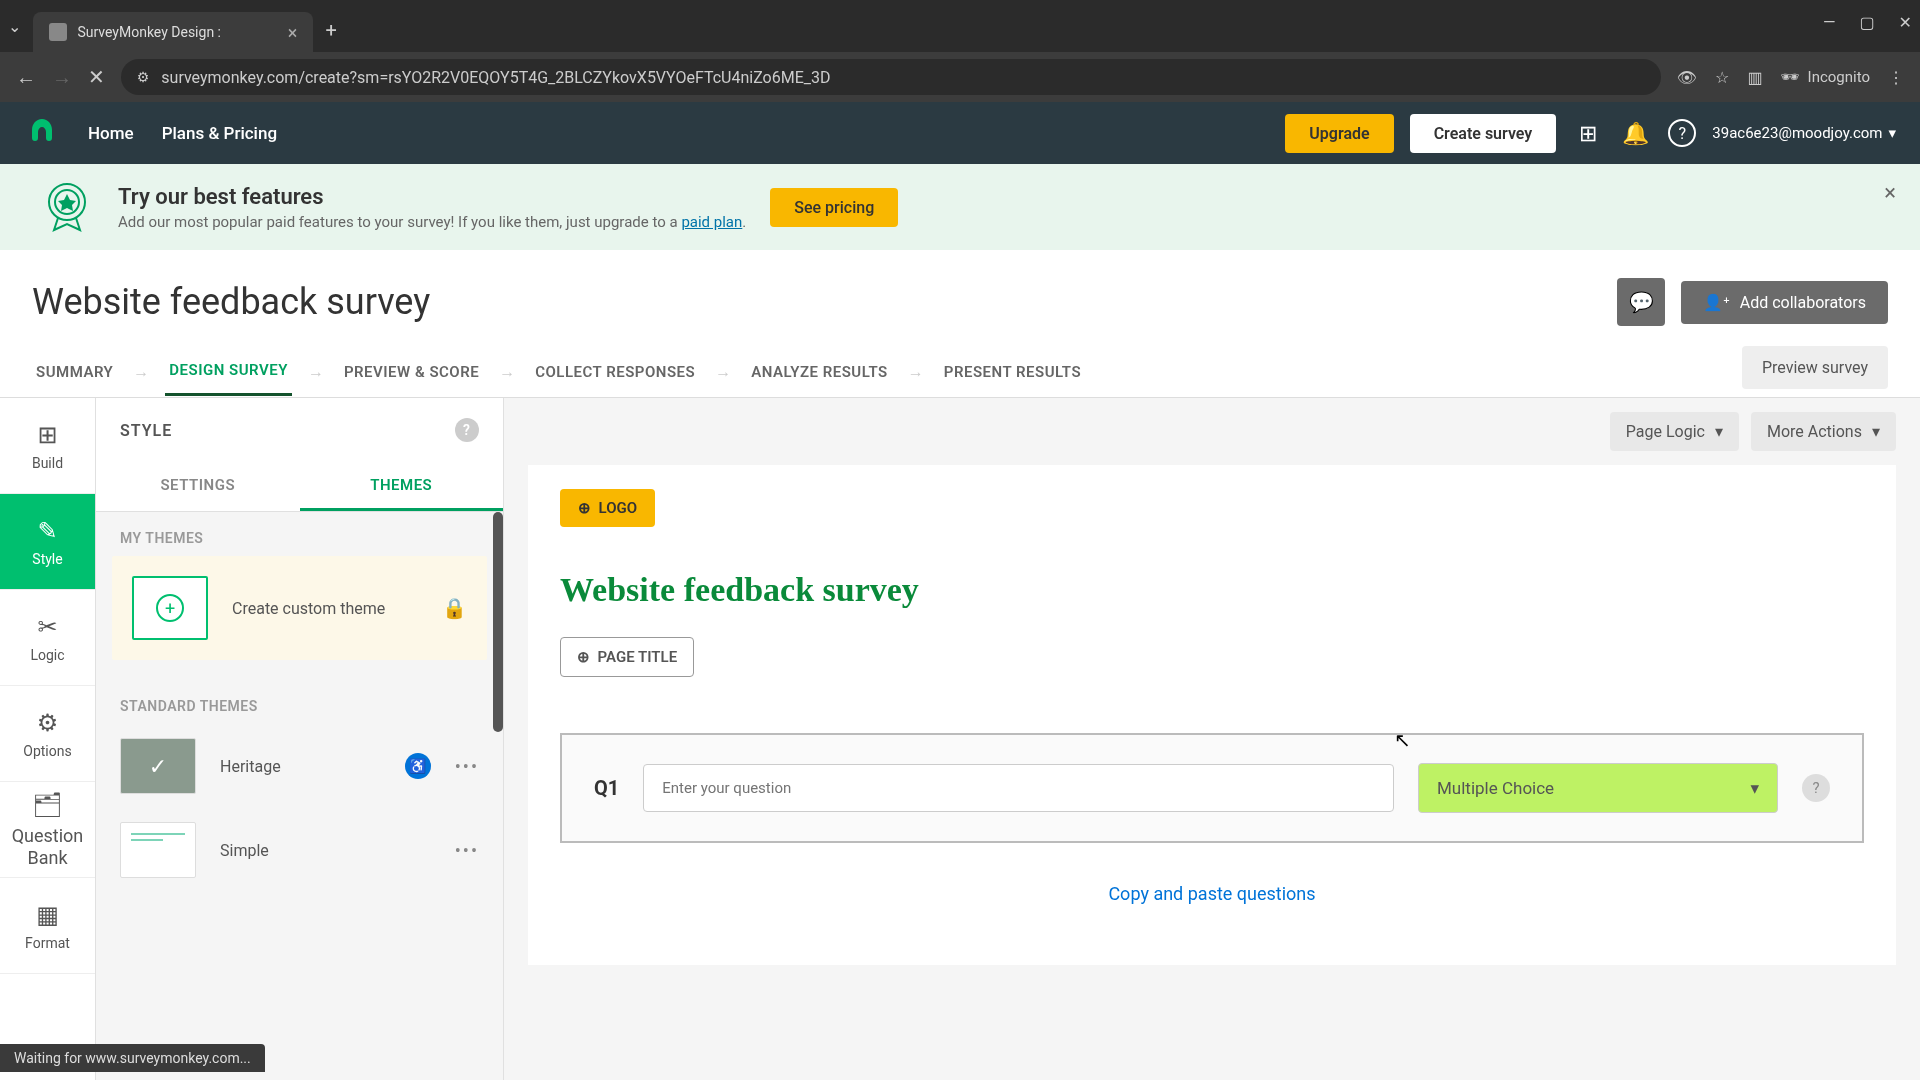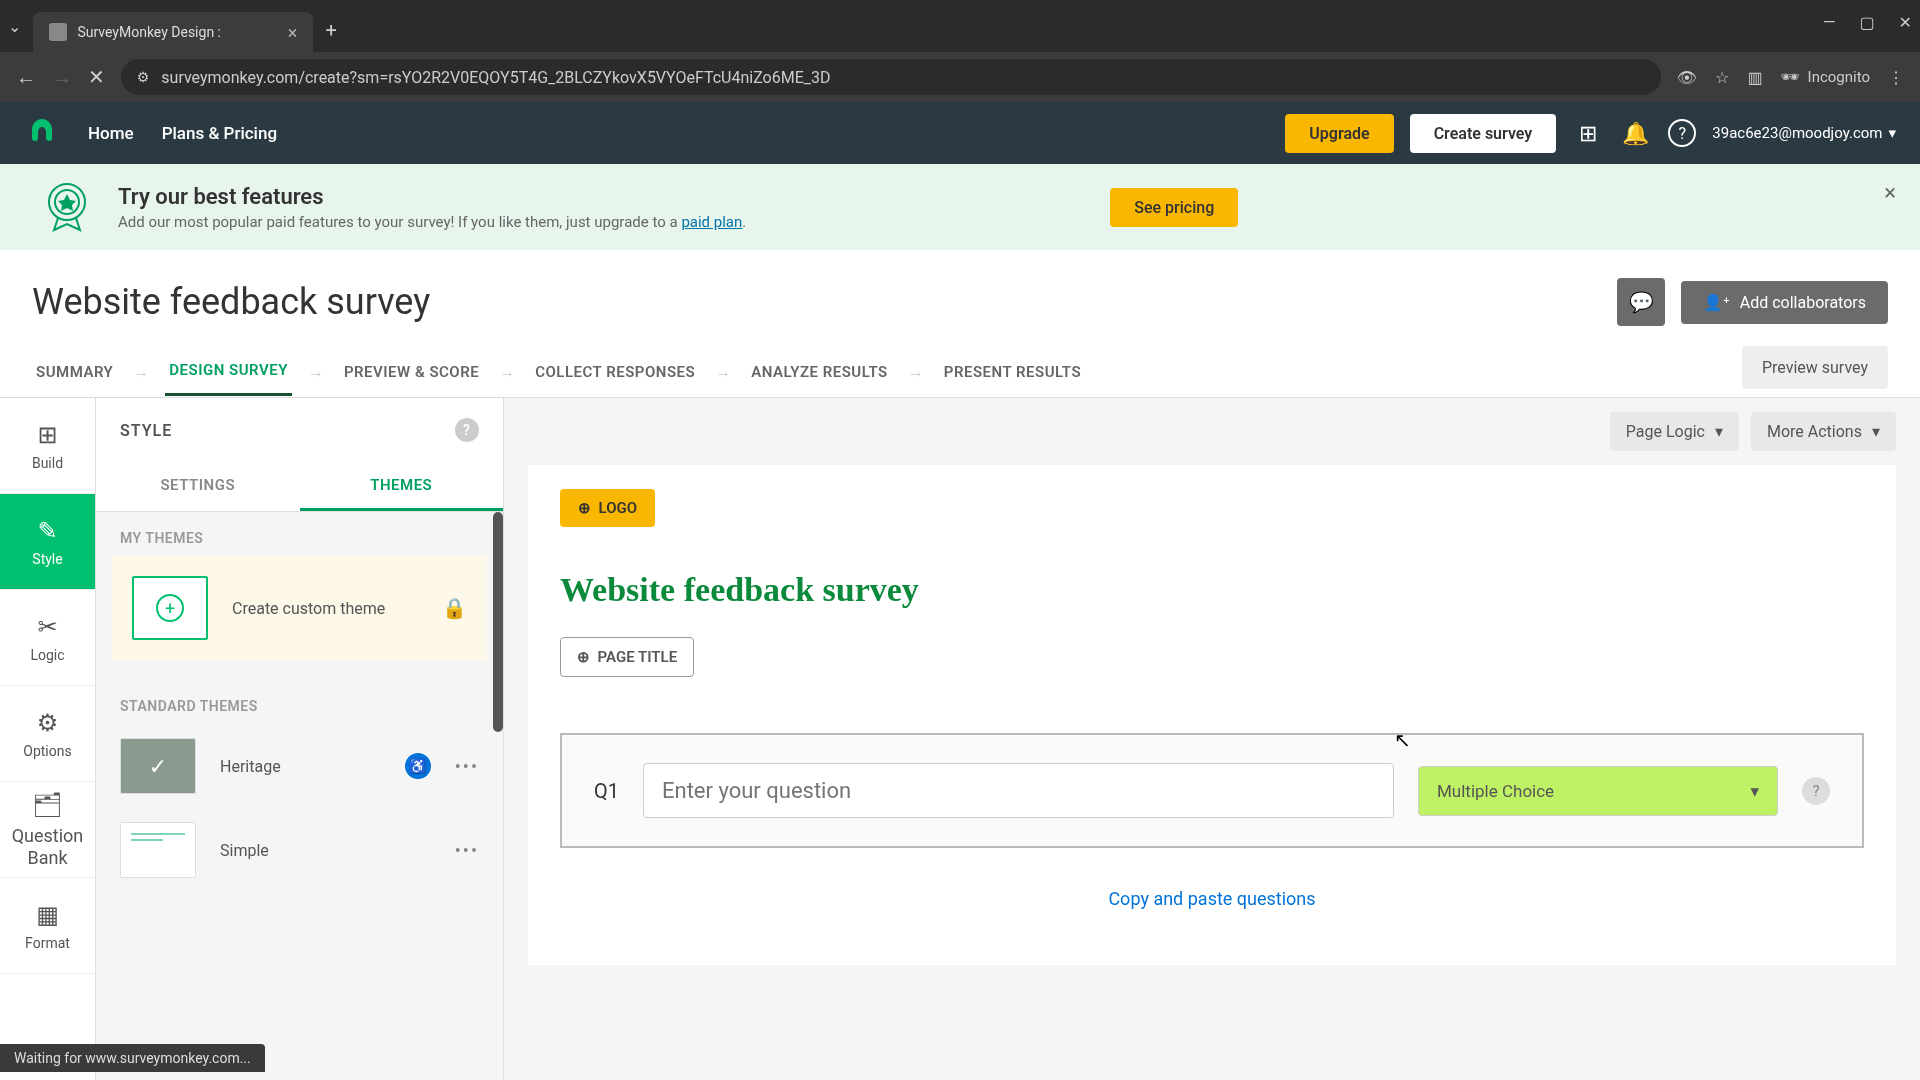--- a/index.html
+++ b/index.html
@@ -26,21 +26,21 @@
 .header-right{margin-left:auto;display:flex;align-items:center;gap:16px}
 .btn-upgrade{background:#f9b700;color:#333;padding:10px 24px;border:none;border-radius:4px;font-size:16px;font-weight:600}
 .btn-create{background:#fff;color:#333;padding:10px 24px;border:none;border-radius:4px;font-size:16px;font-weight:600}
 .header-icon{color:#fff;font-size:22px;width:32px;text-align:center}
 .user-menu{color:#fff;font-size:15px;display:flex;align-items:center;gap:6px}
 .banner{background:#e8f5ed;display:flex;align-items:center;padding:16px 40px;gap:24px;position:relative}
 .medal{width:54px;height:54px}
 .banner-text h3{font-size:22px;font-weight:600;color:#333;margin-bottom:4px}
 .banner-text p{font-size:15px;color:#666}
 .banner-text a{color:#0073a8;text-decoration:underline}
-.btn-pricing{background:#f9b700;color:#333;padding:10px 24px;border:none;border-radius:4px;font-size:16px;font-weight:500;margin-left:340px}
+.btn-pricing{background:#f9b700;color:#333;padding:10px 24px;border:none;border-radius:4px;font-size:16px;font-weight:500;}
 .banner-close{position:absolute;right:24px;top:16px;font-size:22px;color:#666;cursor:pointer}
 .title-row{display:flex;align-items:center;padding:28px 32px 20px;gap:16px}
 .survey-title{font-size:36px;font-weight:400;color:#333;flex:1}
 .icon-btn{width:48px;height:48px;background:#6b6b6b;border-radius:4px;display:flex;align-items:center;justify-content:center;color:#fff;font-size:20px}
 .btn-collab{background:#6b6b6b;color:#fff;padding:12px 22px;border:none;border-radius:4px;font-size:16px;display:flex;align-items:center;gap:10px}
 .tabs-row{display:flex;align-items:center;padding:0 32px;border-bottom:1px solid #ddd;gap:8px}
 .tab-item{padding:14px 4px;font-size:15px;font-weight:600;color:#666;letter-spacing:0.5px}
 .tab-item.active{color:#00a060;border-bottom:3px solid #14532d}
 .tab-arrow{color:#ccc;font-size:16px;margin:0 8px}
 .btn-preview{margin-left:auto;background:#eee;color:#555;padding:12px 20px;border:none;border-radius:4px;font-size:16px;margin-bottom:8px}
@@ -70,22 +70,22 @@
 .dots{color:#888;font-size:18px;letter-spacing:2px}
 .scrollbar-track{position:absolute;right:0;top:0;width:10px;height:220px;background:#555;border-radius:5px}
 .canvas{flex:1;background:#f5f5f5;padding:0;overflow-y:auto;position:relative}
 .canvas-top{display:flex;justify-content:flex-end;gap:12px;padding:14px 24px}
 .dropdown-btn{background:#e8e8e8;padding:10px 16px;border:none;border-radius:4px;font-size:16px;color:#555;display:flex;align-items:center;gap:10px}
 .survey-canvas{background:#fff;margin:0 24px;padding:24px 32px;min-height:500px}
 .btn-logo{background:#f9b700;color:#333;padding:10px 18px;border:none;border-radius:4px;font-size:15px;font-weight:600;display:inline-flex;align-items:center;gap:8px}
 .survey-h1{color:#0a8a3a;font-size:34px;font-weight:700;margin:44px 0 28px;font-family:Georgia,serif}
 .btn-page-title{background:#fff;border:1px solid #999;padding:10px 16px;border-radius:4px;font-size:15px;font-weight:600;color:#555;display:inline-flex;align-items:center;gap:8px}
 .question-box{border:2px solid #bbb;background:#fafafa;margin-top:56px;padding:28px 32px;display:flex;align-items:center;gap:24px}
-.q-num{font-size:20px;font-weight:400;color:#333}
-.q-input{flex:1;padding:14px 18px;border:1px solid #ccc;border-radius:4px;font-size:22px;color:#333;background:#fff}
+.q-num{font-size:20px;font-weight:700;color:#333}
+.q-input{flex:1;padding:14px 18px;border:1px solid #ccc;border-radius:4px;font-size:15px;color:#333;background:#fff}
 .q-select{width:360px;padding:14px 18px;border:1px solid #ccc;border-radius:4px;font-size:17px;background:#bef264;display:flex;align-items:center;justify-content:space-between;color:#555}
 .q-help{width:28px;height:28px;background:#ddd;border-radius:50%;color:#888;display:flex;align-items:center;justify-content:center;font-size:15px}
 .copy-link{text-align:center;margin-top:40px;color:#0073d8;font-size:18px}
 .cursor{position:absolute;left:890px;top:330px;font-size:20px;pointer-events:none}
 .status-bar{position:absolute;bottom:8px;left:0;background:#3a3a3a;color:#ddd;padding:6px 14px;font-size:14px;border-radius:0 4px 0 0}
 .simple-lines{position:absolute;top:10px;left:10px;right:10px}
 .simple-lines div{height:2px;background:#7dd4b8;margin-bottom:4px}
 </style>
 </head>
 <body>

